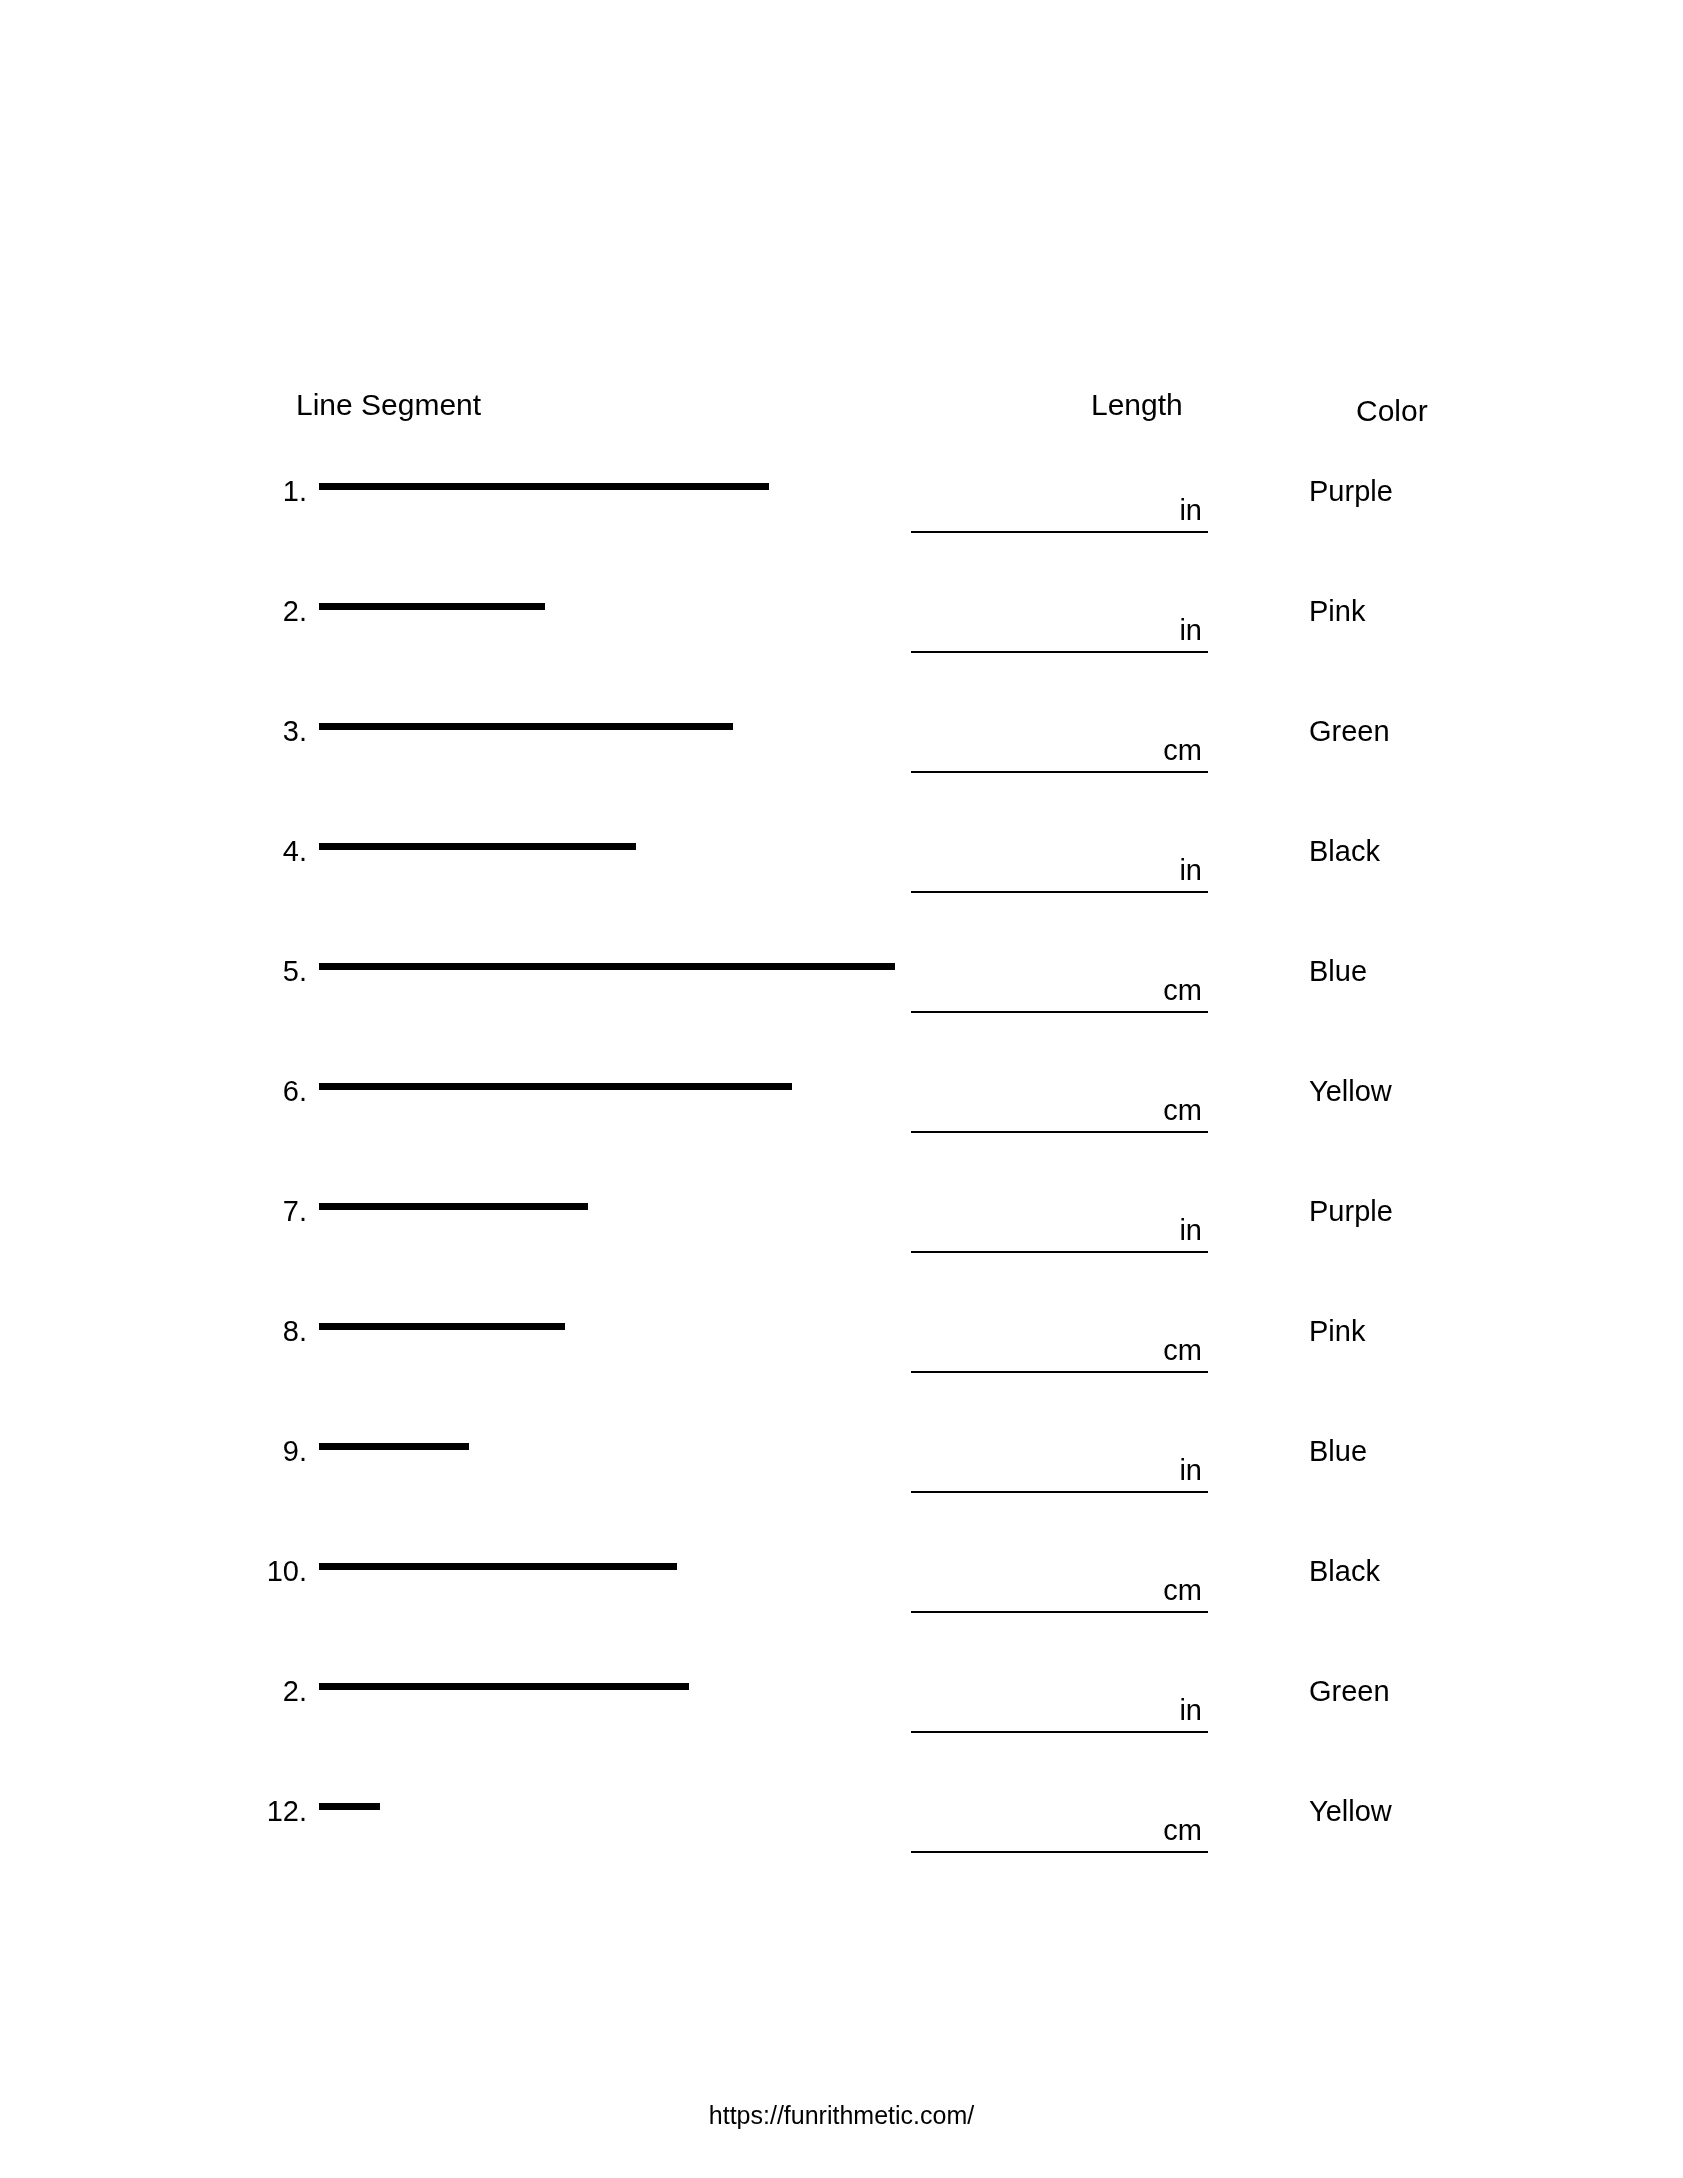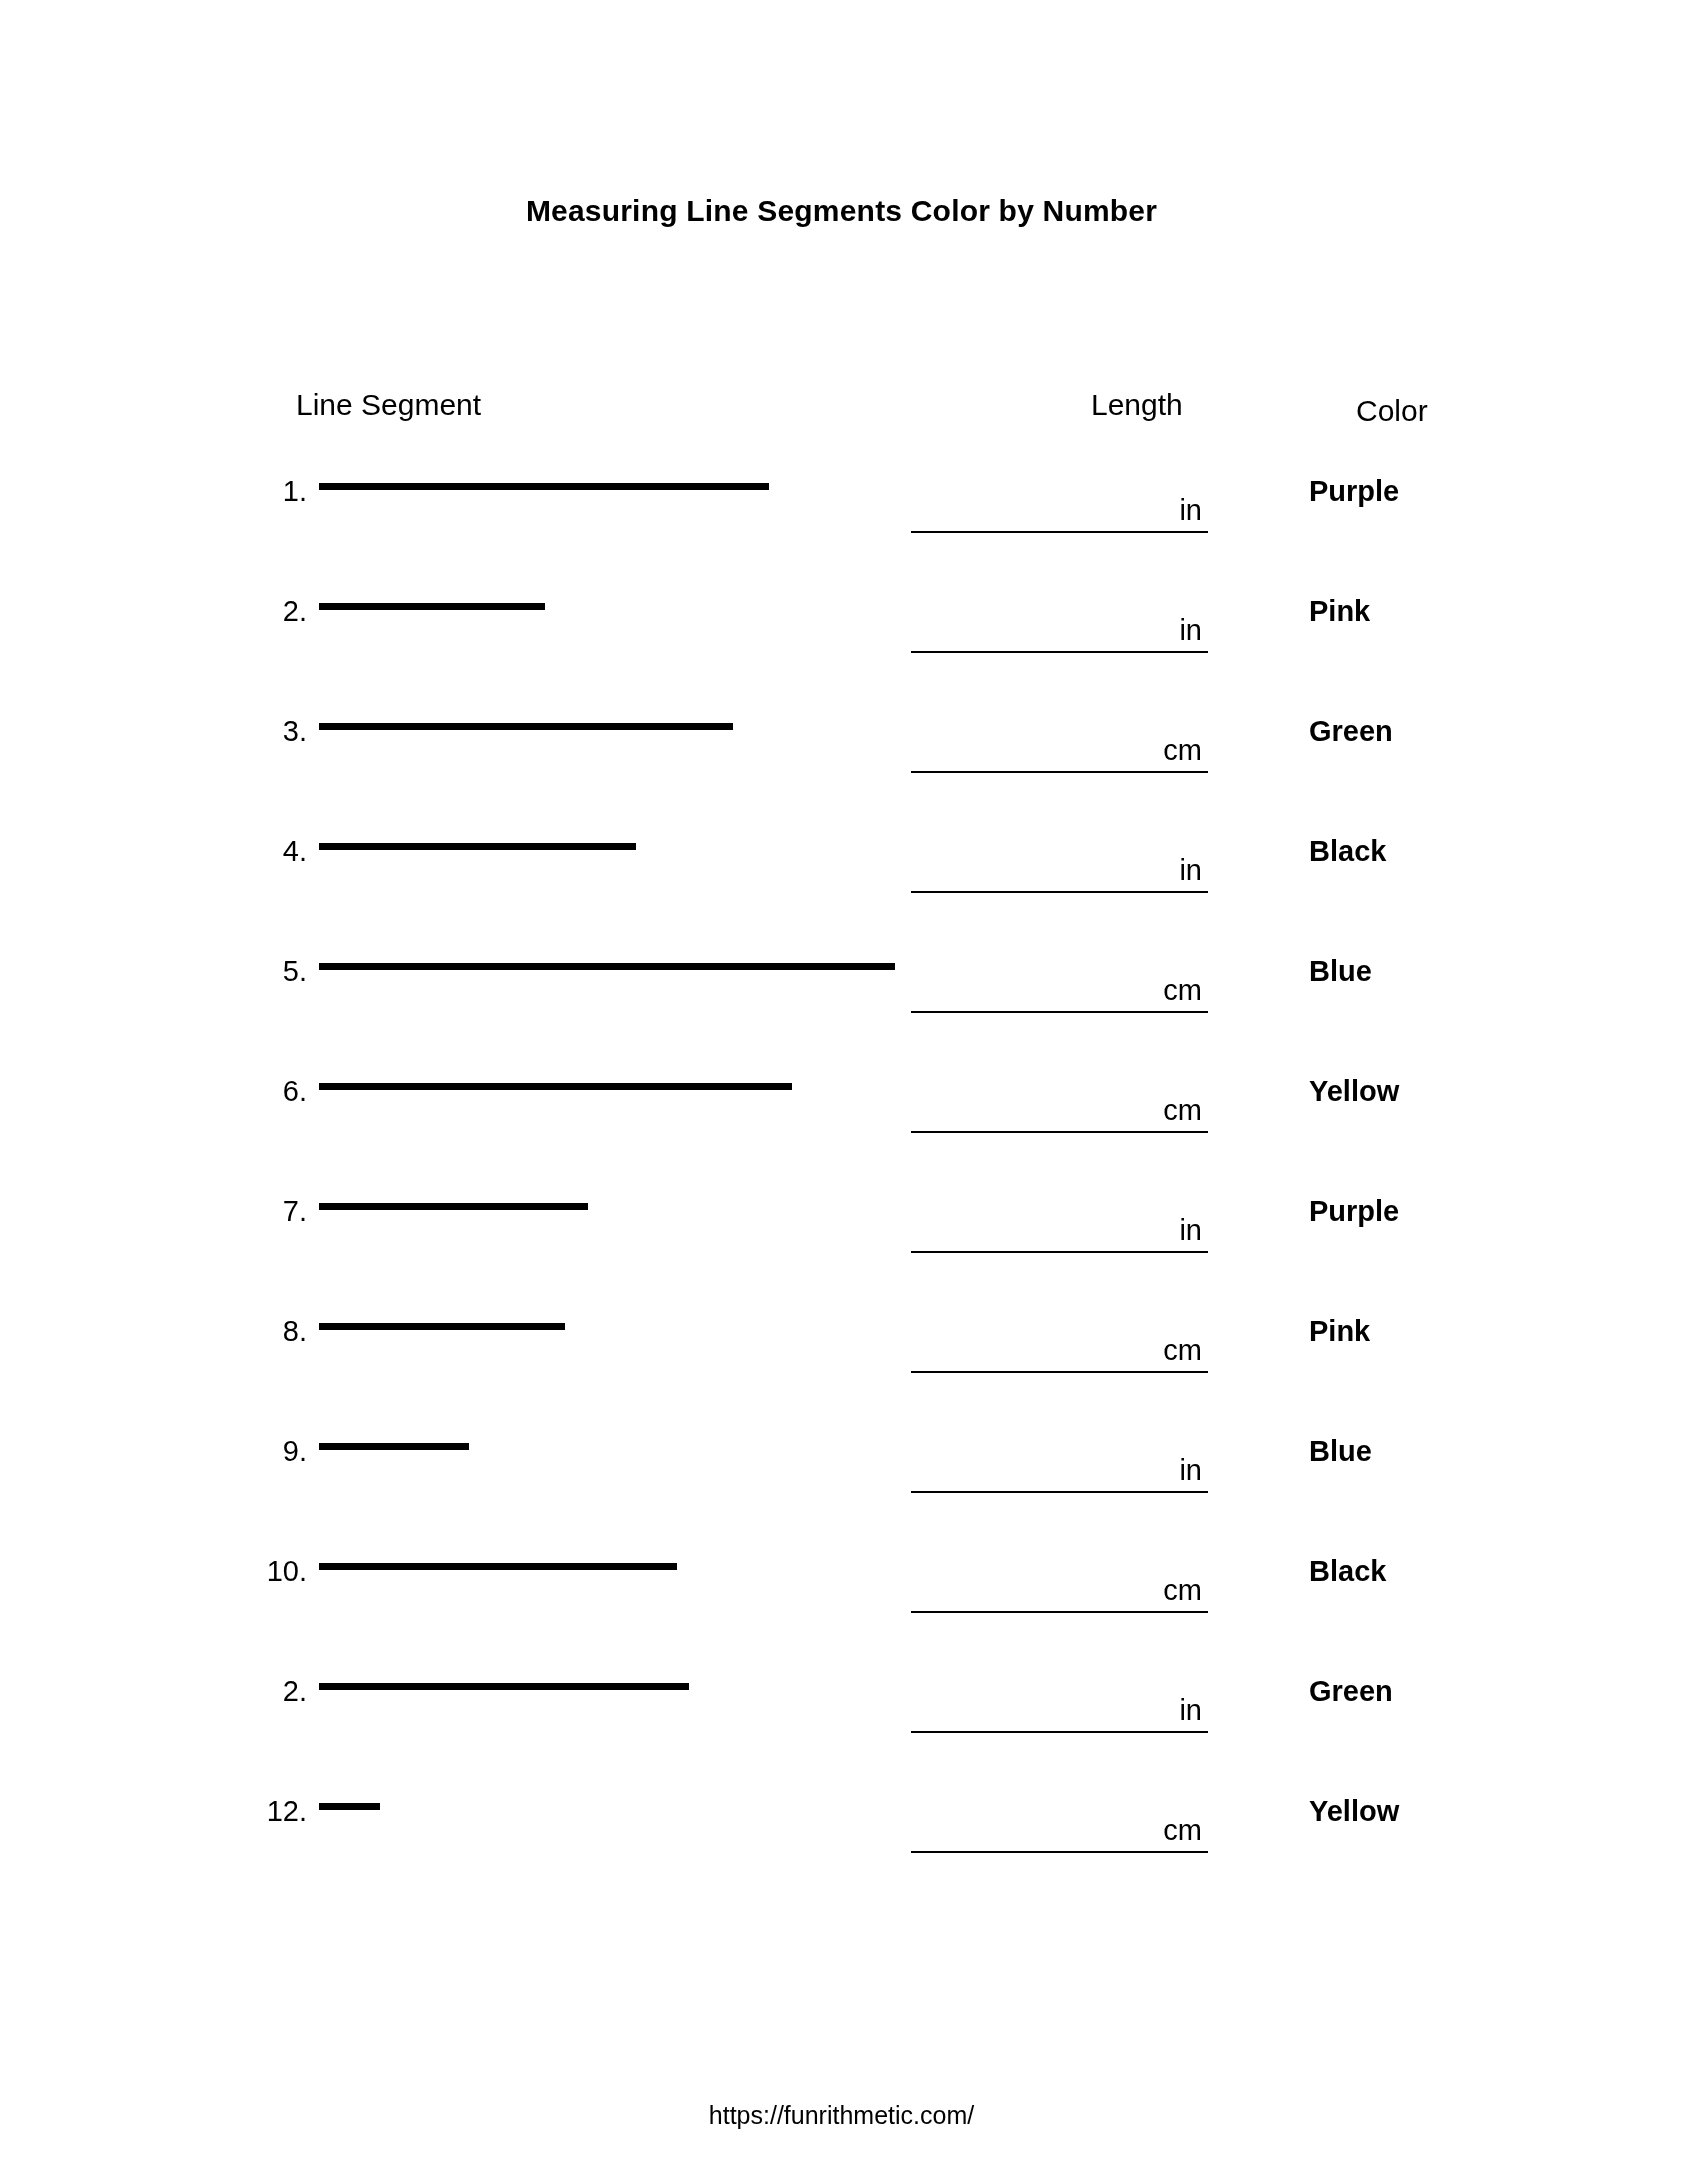--- a/index.html
+++ b/index.html
@@ -146,41 +146,39 @@
     position: absolute;
     right: 6px;
     bottom: 6px;
     font-size: 29px;
   }
   .color-cell {
     position: absolute;
     left: 1309px;
     top: 18px;
     font-size: 29px;
-    font-weight: bold;
   }
 
   
   .footer {
     position: absolute;
     top: 2057px;
     left: 0;
     width: 1683px;
     text-align: center;
     font-size: 25px;
     margin-top: 44px;
   }
 </style>
 </head>
 <body>
 
 <div class="page">
 
 
-  <div class="title">Measuring Line Segments Color by Number</div>
 
 
   <div class="table-head">
     <div class="col-seg-head">Line Segment</div>
     <div class="col-len-head">Length</div>
     <div class="col-col-head">Color</div>
   </div>
 
   <div class="rows" id="rows-container">
       <div class="row">

